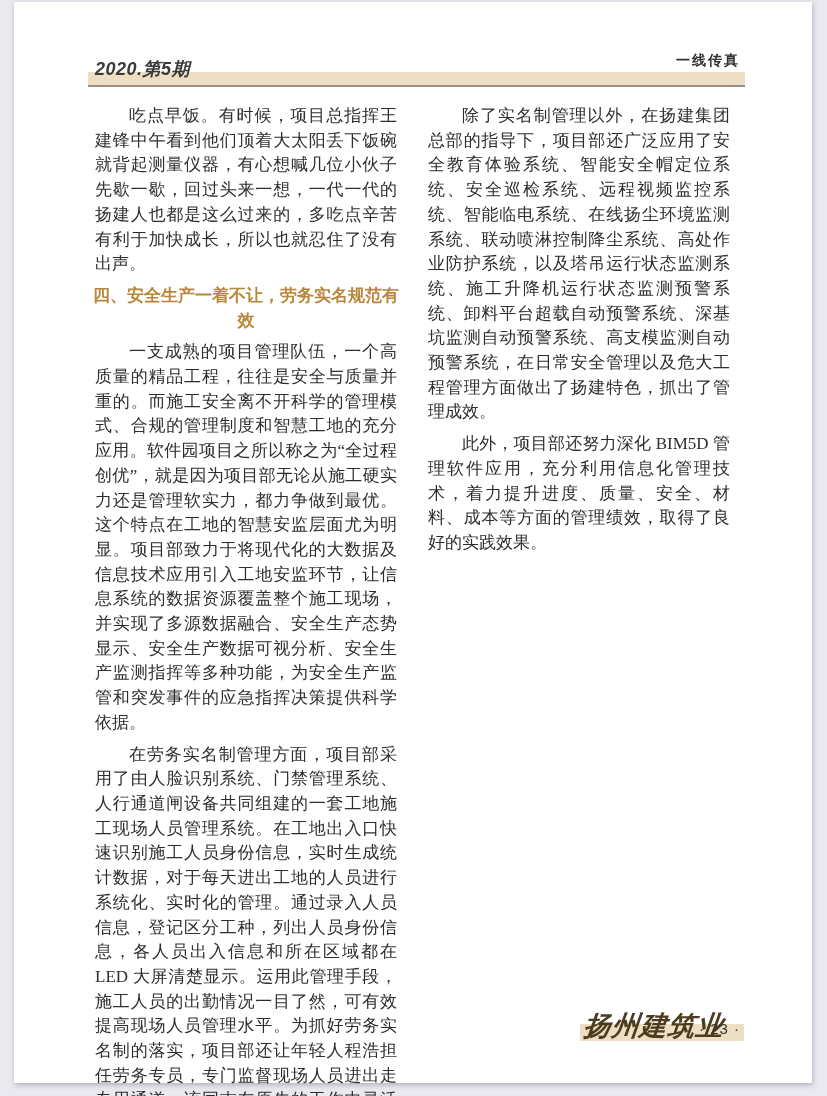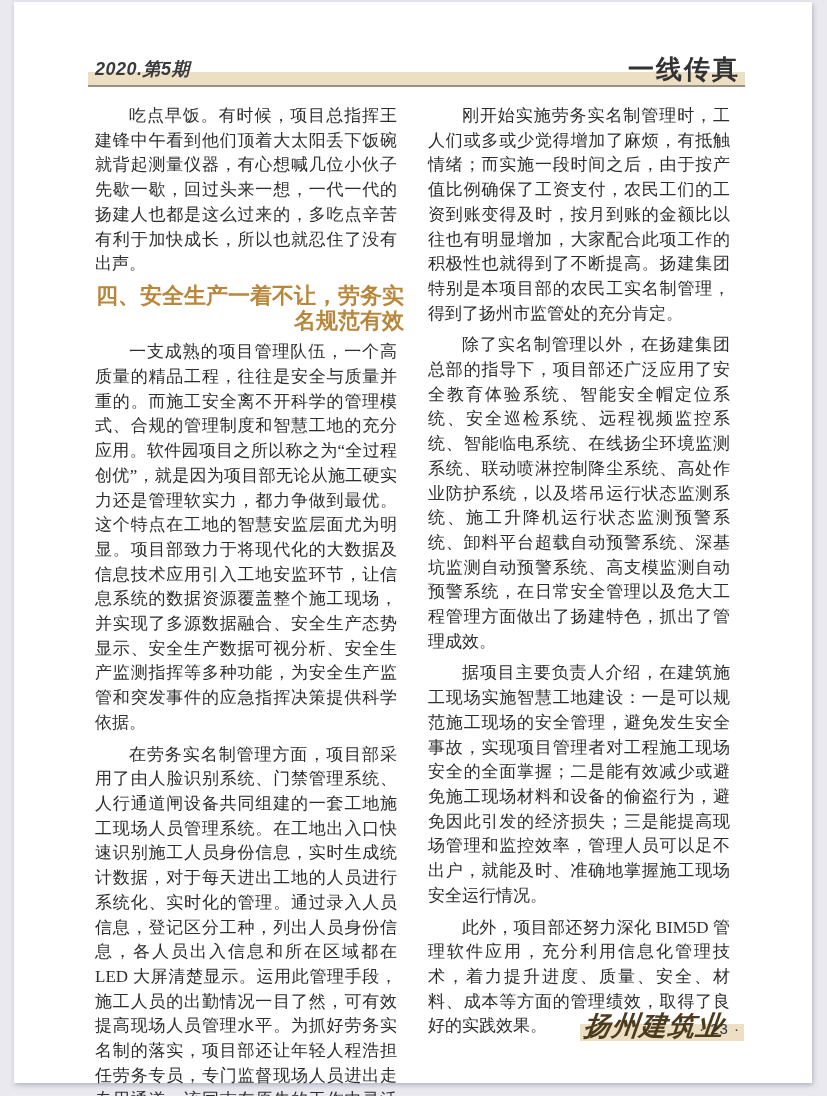--- a/index.html
+++ b/index.html
@@ -37,21 +37,21 @@
     font-weight: bold;
     font-size: 18px;
     color: #3a3a3a;
     letter-spacing: 0.5px;
   }
   .section-label {
     position: absolute;
     right: 72px; top: 50px;
     font-family: "Liberation Sans", sans-serif;
     font-weight: bold;
-    font-size: 26px;
+    font-size: 14px;
     color: #323232;
     letter-spacing: 2px;
   }
   
   .columns {
     position: absolute;
     left: 74px; top: 95px;
     width: 650px;
     display: flex;
     gap: 17px;
@@ -62,24 +62,24 @@
     line-height: 24.7px;
     color: #2e2e2e;
     text-align: justify;
   }
   .col p {
     margin: 7px;
     text-indent: 2em;
   }
   .col h3.gold-heading {
     margin: 0;
-    font-size: 22px;
+    font-size: 17px;
     line-height: 24.7px;
     font-weight: bold;
-    text-align: right;
+    text-align: center;
     color: #b8873b;
     text-indent: 0;
   }
   
   .footer-band {
     position: absolute;
     left: 566px; top: 1022px;
     width: 164px; height: 17px;
     background: #ecdfc4;
   }
@@ -114,23 +114,21 @@
     <div class="section-label">一线传真</div>
 
     <div class="columns">
       <div class="col">
         <p>吃点早饭。有时候，项目总指挥王建锋中午看到他们顶着大太阳丢下饭碗就背起测量仪器，有心想喊几位小伙子先歇一歇，回过头来一想，一代一代的扬建人也都是这么过来的，多吃点辛苦有利于加快成长，所以也就忍住了没有出声。</p>
         <h3 class="gold-heading">四、安全生产一着不让，劳务实名规范有效</h3>
         <p>一支成熟的项目管理队伍，一个高质量的精品工程，往往是安全与质量并重的。而施工安全离不开科学的管理模式、合规的管理制度和智慧工地的充分应用。软件园项目之所以称之为“全过程创优”，就是因为项目部无论从施工硬实力还是管理软实力，都力争做到最优。这个特点在工地的智慧安监层面尤为明显。项目部致力于将现代化的大数据及信息技术应用引入工地安监环节，让信息系统的数据资源覆盖整个施工现场，并实现了多源数据融合、安全生产态势显示、安全生产数据可视分析、安全生产监测指挥等多种功能，为安全生产监管和突发事件的应急指挥决策提供科学依据。</p>
         <p>在劳务实名制管理方面，项目部采用了由人脸识别系统、门禁管理系统、人行通道闸设备共同组建的一套工地施工现场人员管理系统。在工地出入口快速识别施工人员身份信息，实时生成统计数据，对于每天进出工地的人员进行系统化、实时化的管理。通过录入人员信息，登记区分工种，列出人员身份信息，各人员出入信息和所在区域都在 LED 大屏清楚显示。运用此管理手段，施工人员的出勤情况一目了然，可有效提高现场人员管理水平。为抓好劳务实名制的落实，项目部还让年轻人程浩担任劳务专员，专门监督现场人员进出走专用通道。该同志在原先的工作中灵活性较差，负责此项工作后则表现出</p>
       </div>
       <div class="col">
-        <p>刚开始实施劳务实名制管理时，工人们或多或少觉得增加了麻烦，有抵触情绪；而实施一段时间之后，由于按产值比例确保了工资支付，农民工们的工资到账变得及时，按月到账的金额比以往也有明显增加，大家配合此项工作的积极性也就得到了不断提高。扬建集团特别是本项目部的农民工实名制管理，得到了扬州市监管处的充分肯定。</p>
         <p>除了实名制管理以外，在扬建集团总部的指导下，项目部还广泛应用了安全教育体验系统、智能安全帽定位系统、安全巡检系统、远程视频监控系统、智能临电系统、在线扬尘环境监测系统、联动喷淋控制降尘系统、高处作业防护系统，以及塔吊运行状态监测系统、施工升降机运行状态监测预警系统、卸料平台超载自动预警系统、深基坑监测自动预警系统、高支模监测自动预警系统，在日常安全管理以及危大工程管理方面做出了扬建特色，抓出了管理成效。</p>
-        <p>据项目主要负责人介绍，在建筑施工现场实施智慧工地建设：一是可以规范施工现场的安全管理，避免发生安全事故，实现项目管理者对工程施工现场安全的全面掌握；二是能有效减少或避免施工现场材料和设备的偷盗行为，避免因此引发的经济损失；三是能提高现场管理和监控效率，管理人员可以足不出户，就能及时、准确地掌握施工现场安全运行情况。</p>
         <p>此外，项目部还努力深化 BIM5D 管理软件应用，充分利用信息化管理技术，着力提升进度、质量、安全、材料、成本等方面的管理绩效，取得了良好的实践效果。</p>
 
       </div>
     </div>
 
     <div class="footer-band"></div>
     <div class="magazine-logo">扬州建筑业</div>
     <div class="page-number">· 23 ·</div>
 
   </div>

